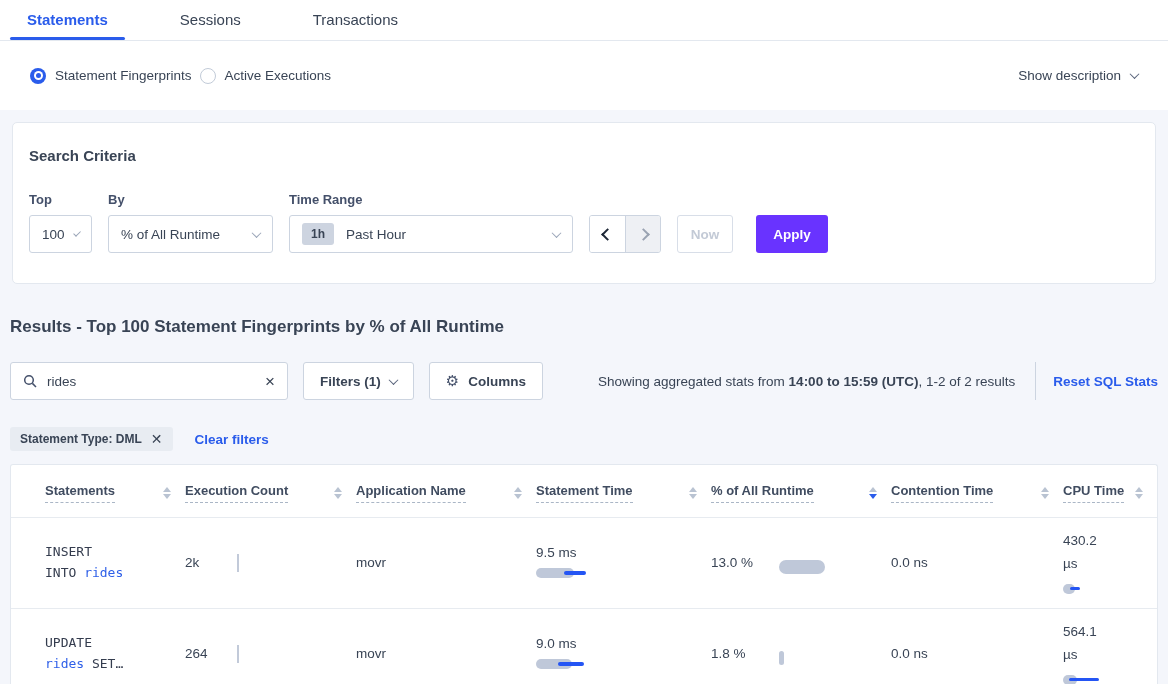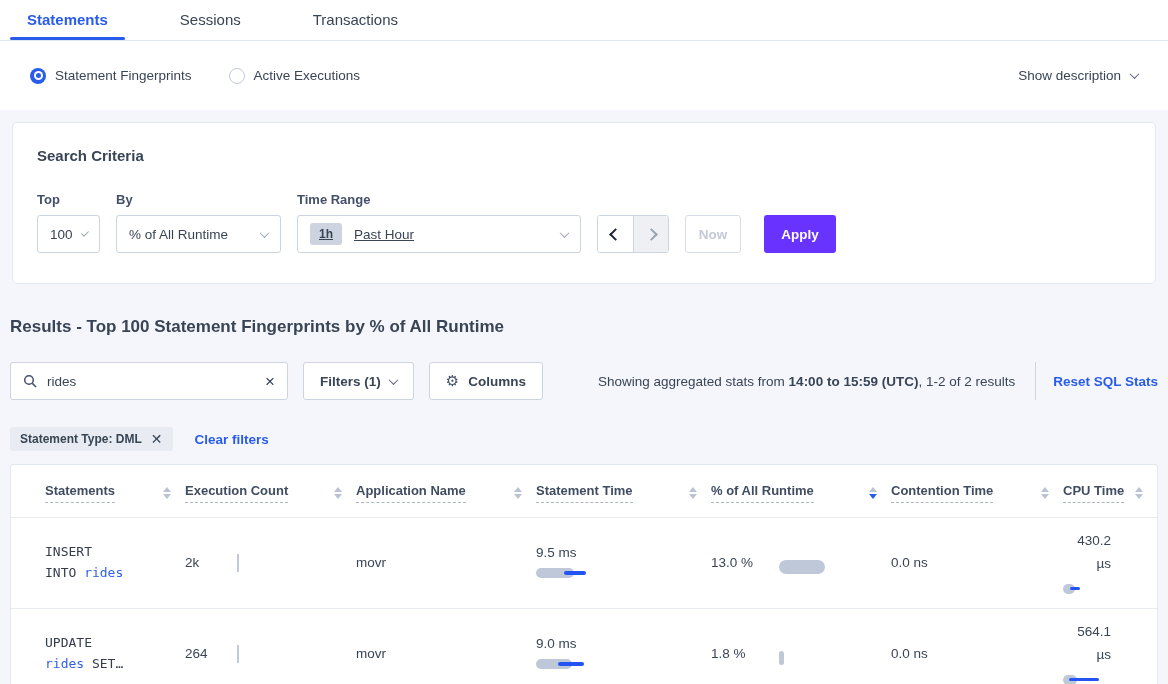--- a/index.html
+++ b/index.html
@@ -12,21 +12,21 @@
     display:flex; padding-left:10px; gap:38px; }
   .tab { position:relative; padding:11px 17px 0; font-size:15px; font-weight:500;
     color:#394455; cursor:pointer; }
   .tab.active { color:#2a5ceb; font-weight:600; }
   .tab.active::after { content:""; position:absolute; left:0; right:0; bottom:0;
     height:3px; background:#2a5ceb; border-radius:2px; }
 
   
   .strip { background:#fff; height:69px; display:flex; align-items:center;
     padding:0 30px; }
-  .radio-group { display:flex; align-items:center; gap:37px; }
+  .radio-group { display:flex; align-items:center; gap:8px; }
   .radio-opt { display:flex; align-items:center; gap:9px; cursor:pointer; font-size:13.5px; }
   .radio { width:16px; height:16px; border-radius:50%; display:flex;
     align-items:center; justify-content:center; flex:0 0 16px; }
   .radio.sel { background:#2a5ceb; }
   .radio.sel .r-mid { width:9px; height:9px; border-radius:50%; background:#fff;
     display:flex; align-items:center; justify-content:center; }
   .radio.sel .r-dot { width:5px; height:5px; border-radius:50%; background:#2a5ceb; }
   .radio.unsel { background:#fff; border:1px solid #c2cbd8; }
   .show-desc { margin-left:auto; display:flex; align-items:center; gap:10px;
     font-size:13.5px; cursor:pointer; color:#394455; }
@@ -39,31 +39,31 @@
   .chev-big { display:inline-block; width:9px; height:9px; }
   .chev-big.left { border-left:2.4px solid #1d2736; border-bottom:2.4px solid #1d2736;
     transform:rotate(45deg); }
   .chev-big.right { border-right:2.4px solid #9aa3b2; border-top:2.4px solid #9aa3b2;
     transform:rotate(45deg); }
 
   .content { padding:0 10px; }
 
   
   .card { background:#fff; border:1px solid #e3e8ef; border-radius:5px;
-    margin:12px 2px 0; padding:24px 24px 30px; }
+    margin:12px 2px 0; padding:24px 16px 30px; }
   .card h2 { font-size:15px; font-weight:700; color:#394455; }
   .crit-row { display:flex; align-items:flex-end; margin-top:28px; }
   .field { display:flex; flex-direction:column; gap:8px; }
   .field label { font-size:13px; font-weight:700; color:#44506a; }
   .select { height:38px; border:1px solid #ccd4e0; border-radius:3px; background:#fff;
     display:flex; align-items:center; font-size:13.5px; color:#394455; cursor:pointer;
     padding:0 12px; justify-content:space-between; gap:10px; }
   .sel-top { width:63px; margin-right:16px; }
   .sel-by { width:165px; margin-right:16px; }
-  .sel-time { width:284px; gap:12px; justify-content:flex-start;text-decoration:underline; }
+  .sel-time { width:284px; gap:12px; justify-content:flex-start; }
   .sel-time .chev { margin-left:auto; }
   .badge-1h { background:#cdd4e0; border-radius:3px; font-size:12px; font-weight:700;
     padding:4px 9px; color:#394455; }
   .nav-group { display:flex; margin-left:16px; border:1px solid #ccd4e0;
     border-radius:3px; overflow:hidden; height:38px; }
   .nav-btn { width:35px; display:flex; align-items:center; justify-content:center;
     background:#fff; cursor:pointer; }
   .nav-btn.disabled { background:#eef0f4; cursor:default; }
   .nav-btn + .nav-btn { border-left:1px solid #ccd4e0; }
   .now-btn { margin-left:16px; height:38px; width:56px; border:1px solid #d8dee8;
@@ -128,21 +128,21 @@
   .vbar { width:2px; height:18px; background:#c2cad9; }
   .metric { display:flex; flex-direction:column; gap:6px; width:60px; }
   .tbar { position:relative; height:14px; width:60px; }
   .tbar .gbar { position:absolute; left:0; top:2px; height:10px;
     background:#bfc8d9; border-radius:5px; }
   .tbar .dev { position:absolute; top:5px; height:3.5px; background:#2455f4;
     border-radius:2px; }
   .pct-cell { display:flex; align-items:flex-end; gap:24px; }
   .pct-txt { width:44px; line-height:1.6; }
   .pbar { height:14px; border-radius:7px; background:#bfc8d9; }
-  .cpu-txt { width:48px; line-height:1.7;text-align:right; }
+  .cpu-txt { width:48px; line-height:1.7; }
 </style>
 </head>
 <body>
 
 <nav class="tabbar">
   <div class="tab active">Statements</div>
   <div class="tab">Sessions</div>
   <div class="tab">Transactions</div>
 </nav>
 

